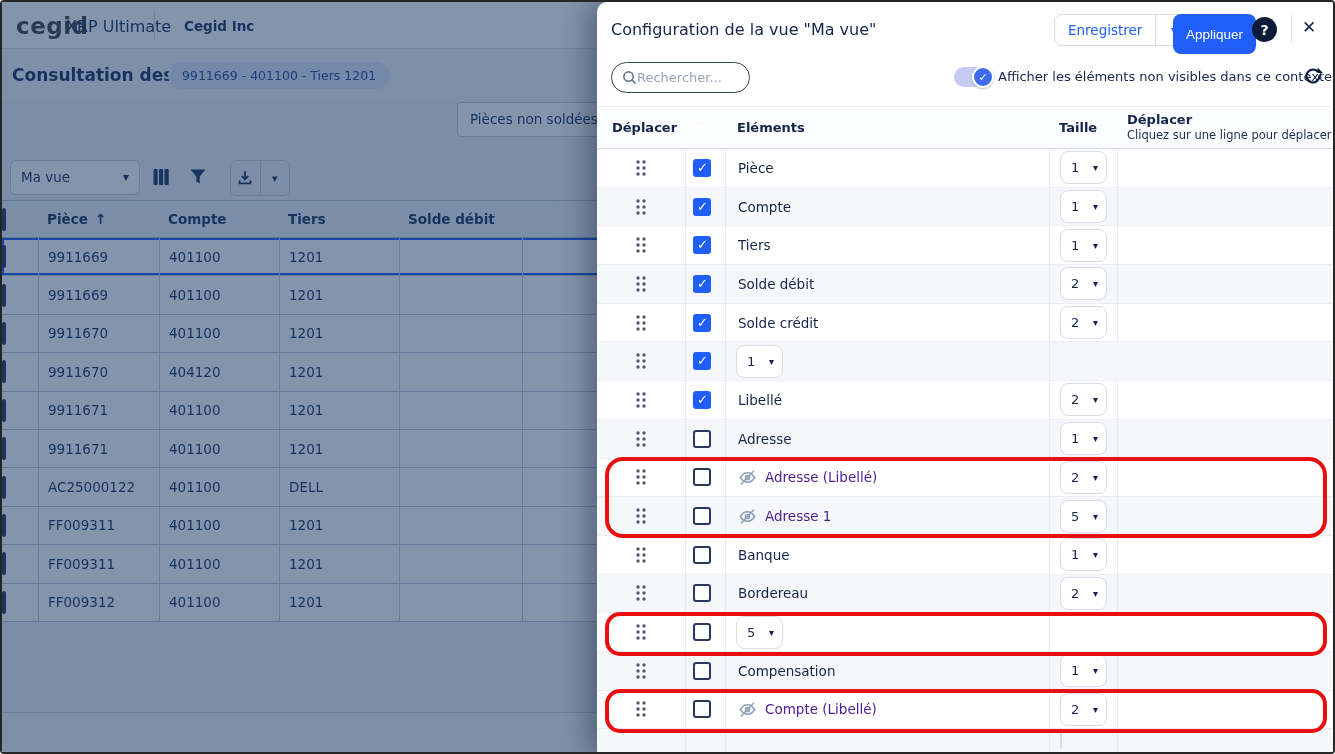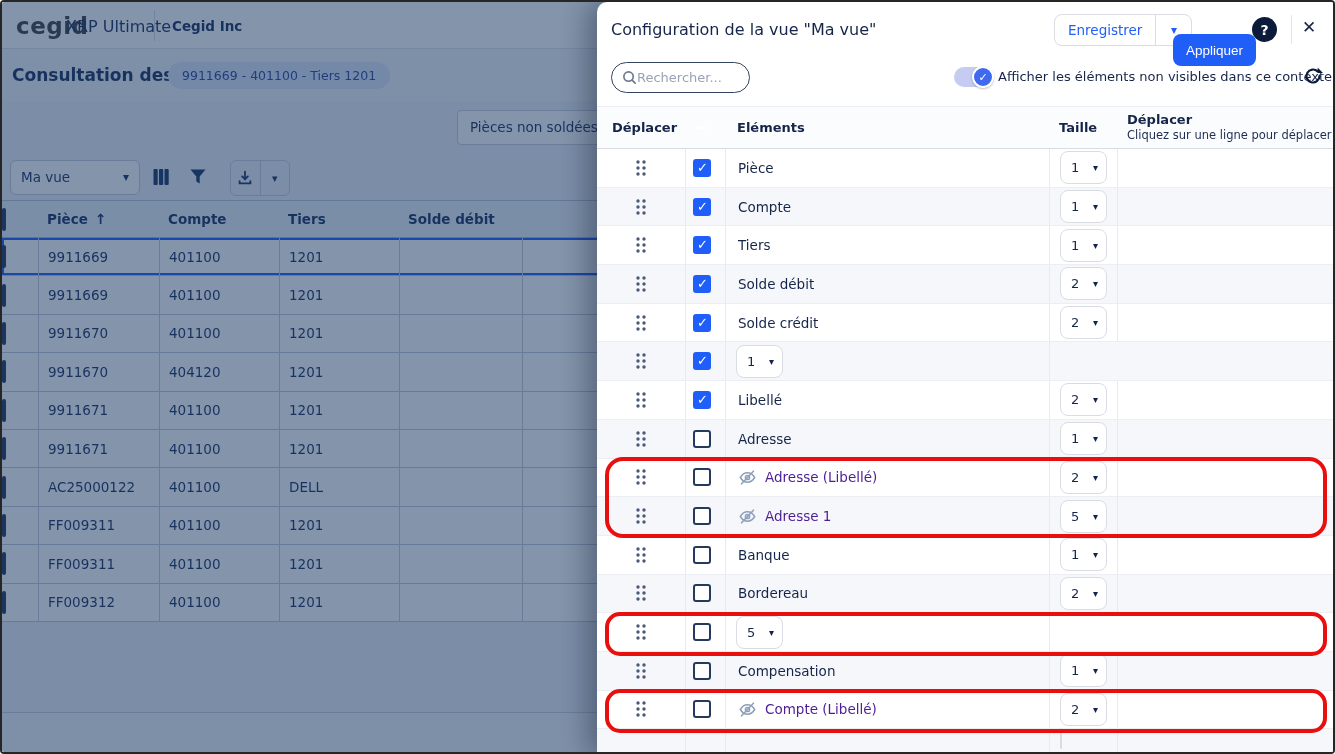--- a/index.html
+++ b/index.html
@@ -6,28 +6,28 @@
   html,body { width:1335px; height:754px; overflow:hidden; }
   body { font-family:"DejaVu Sans","Liberation Sans",sans-serif; position:relative; background:#fff; }
   .frame { position:absolute; inset:0; border:2px solid #262626; border-radius:4px; overflow:hidden; }
 
   
   .app { position:absolute; inset:0; background:#eef1f6; }
   .topbar { position:absolute; left:0; top:0; width:100%; height:47px; background:#ffffff; border-bottom:1px solid #dfe3ea; }
   .logo { position:absolute; left:14px; top:11px; font-size:23px; font-weight:bold; color:#404040; letter-spacing:.5px; }
   .product { position:absolute; left:64px; top:15px; font-size:16px; color:#1c2f5e; }
   .topbar .vdiv { position:absolute; left:152px; top:8px; height:31px; width:1px; background:#d7dce5; }
-  .company { position:absolute; left:170px; top:16px; font-size:13.5px; font-weight:bold; color:#1c2f5e; }
+  .company { position:absolute; left:182px; top:16px; font-size:13.5px; font-weight:bold; color:#1c2f5e; }
 
   .titlebar { position:absolute; left:0; top:47px; width:100%; height:52px; background:#f5f6f9; }
   .page-title { position:absolute; left:10px; top:16px; font-size:17px; font-weight:bold; color:#1c2f5e; }
   .badge { position:absolute; left:166px; top:13px; height:27px; line-height:27px; padding:0 14px; background:#dfe5f9; border-radius:14px; font-size:12.5px; color:#2b4a9e; }
 
   .midband { position:absolute; left:0; top:99px; width:100%; height:99px; background:#edf0f6; }
-  .fieldbox { position:absolute; left:455px; top:9px; width:150px; height:35px; background:#fff; border:1px solid #c7cfdc; border-radius:4px; font-size:13.5px; color:#1c2f5e; line-height:33px; padding:0 12px; white-space:nowrap; overflow:hidden; }
+  .fieldbox { position:absolute; left:455px; top:1px; width:150px; height:35px; background:#fff; border:1px solid #c7cfdc; border-radius:4px; font-size:13.5px; color:#1c2f5e; line-height:33px; padding:0 12px; white-space:nowrap; overflow:hidden; }
   .viewsel { position:absolute; left:8px; top:59px; width:130px; height:35px; background:#fff; border:1px solid #c7cfdc; border-radius:6px; font-size:13.5px; color:#1c2f5e; line-height:33px; padding:0 10px; }
   .viewsel .caret { position:absolute; right:10px; top:0; color:#1c2f5e; font-size:12px; }
   .tool-ic { position:absolute; top:63px; width:26px; height:26px; display:flex; align-items:center; justify-content:center; }
   .dl-split { position:absolute; left:228px; top:59px; width:60px; height:36px; border:1px solid #c7cfdc; border-radius:6px; background:transparent; display:flex; }
   .dl-split .half { flex:1; display:flex; align-items:center; justify-content:center; color:#1c2f5e; font-size:11px; }
   .dl-split .half + .half { border-left:1px solid #c7cfdc; }
 
   .thead { position:absolute; left:0; top:198px; width:100%; height:38px; background:#eef2f7; border-top:1px solid #bac4d4; border-bottom:1px solid #b3bed0; display:grid; grid-template-columns:36px 121px 120px 120px 123px 1fr; align-items:center; }
   .thead .hc { font-size:13.5px; font-weight:bold; color:#1c2f5e; padding-left:9px; display:flex; align-items:center; gap:7px; }
   .sort-arrow { font-size:14px; font-weight:bold; }
@@ -41,21 +41,21 @@
 
   .overlay { position:absolute; inset:0; background:rgba(20,52,96,0.53); z-index:5; }
 
   
   .panel { position:absolute; left:595px; top:0; width:740px; height:754px; background:#ffffff; z-index:10; border-radius:10px 0 0 10px; box-shadow:-10px 0 26px rgba(10,20,40,.35); }
   .p-header { position:absolute; left:0; top:0; width:100%; height:55px; }
   .p-title { position:absolute; left:14px; top:18px; font-size:16px; color:#15254a; font-weight:500; }
   .btn-save { position:absolute; left:457px; top:12px; height:32px; border:1px solid #d9dce3; border-radius:8px; background:#fff; display:flex; align-items:stretch; }
   .btn-save .lbl { padding:0 13px; display:flex; align-items:center; font-size:13.5px; color:#2160f6; }
   .btn-save .carethalf { width:36px; display:flex; align-items:center; justify-content:center; color:#2160f6; font-size:12px; border-left:1px solid #d9dce3; }
-  .btn-apply { position:absolute; left:576px; top:12px; height:32px; padding:0 13px; background:#1f5ef7; color:#fff; font-size:13.5px; border:none; border-radius:8px; display:flex; align-items:center;margin-top:20px; }
+  .btn-apply { position:absolute; left:576px; top:12px; height:40px; padding:0 13px; background:#1f5ef7; color:#fff; font-size:13.5px; border:none; border-radius:8px; display:flex; align-items:center; }
   .help-circle { position:absolute; left:655px; top:15px; width:25px; height:25px; border-radius:50%; background:#0c1b3a; color:#fff; font-size:14px; font-weight:bold; display:flex; align-items:center; justify-content:center; }
   .hdr-vdiv { position:absolute; left:694px; top:13px; width:1px; height:29px; background:#e2e5ea; }
   .btn-close { position:absolute; left:705px; top:17px; font-size:17px; color:#15254a; background:none; border:none; line-height:1; }
 
   .p-sub { position:absolute; left:0; top:55px; width:100%; height:49px; }
   .searchbox { position:absolute; left:14px; top:5px; width:139px; height:31px; border:1.5px solid #33445f; border-radius:16px; display:flex; align-items:center; padding:0 10px; background:#fff; }
   .searchbox input { border:none; outline:none; width:90px; font-size:13px; color:#15254a; font-family:inherit; background:transparent; }
   .searchbox input::placeholder { color:#98a2b5; }
   .toggle { position:absolute; left:357px; top:10px; width:38px; height:20px; border-radius:10px; background:#c5cbf2; }
   .toggle .knob { position:absolute; right:-2px; top:-1px; width:22px; height:22px; border-radius:50%; background:#3f6af0; border:2px solid #fff; color:#fff; font-size:11px; display:flex; align-items:center; justify-content:center; box-shadow:0 1px 2px rgba(0,0,0,.25); }

